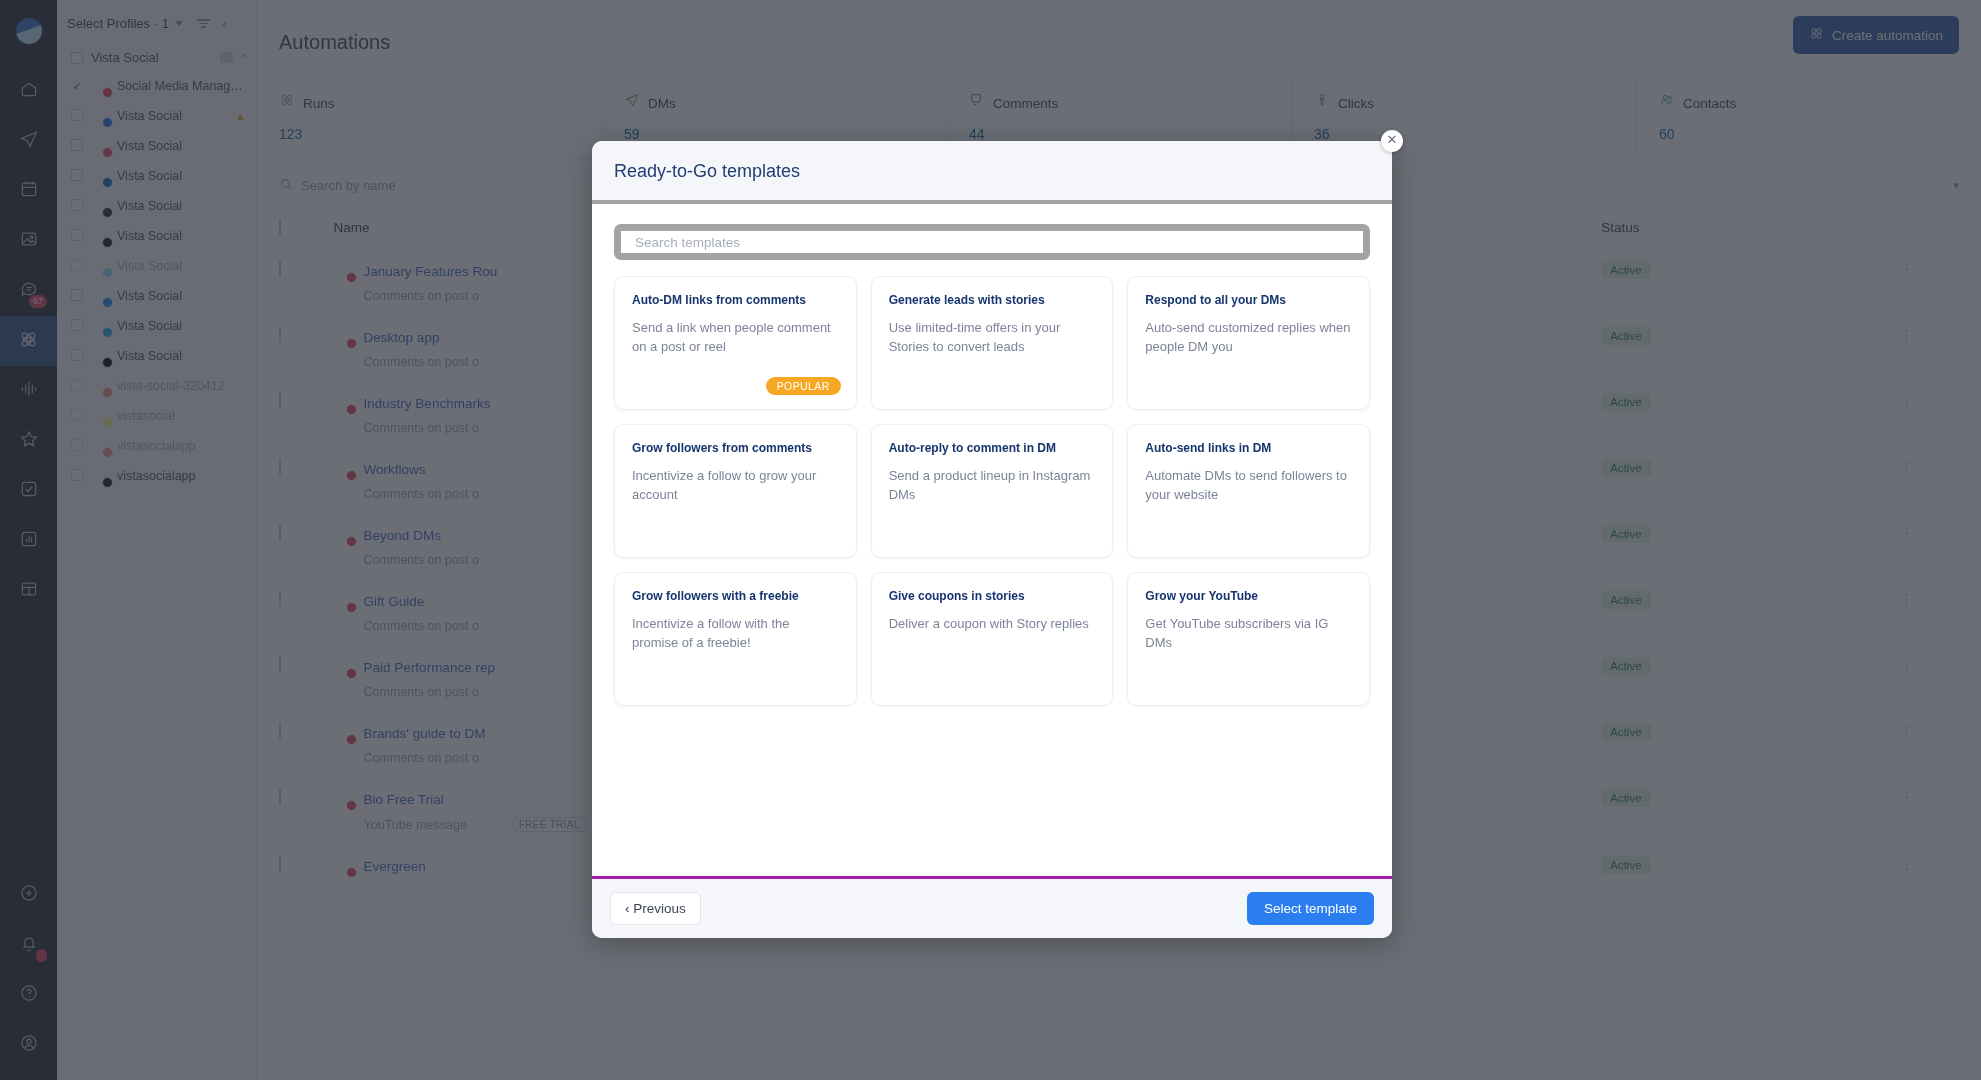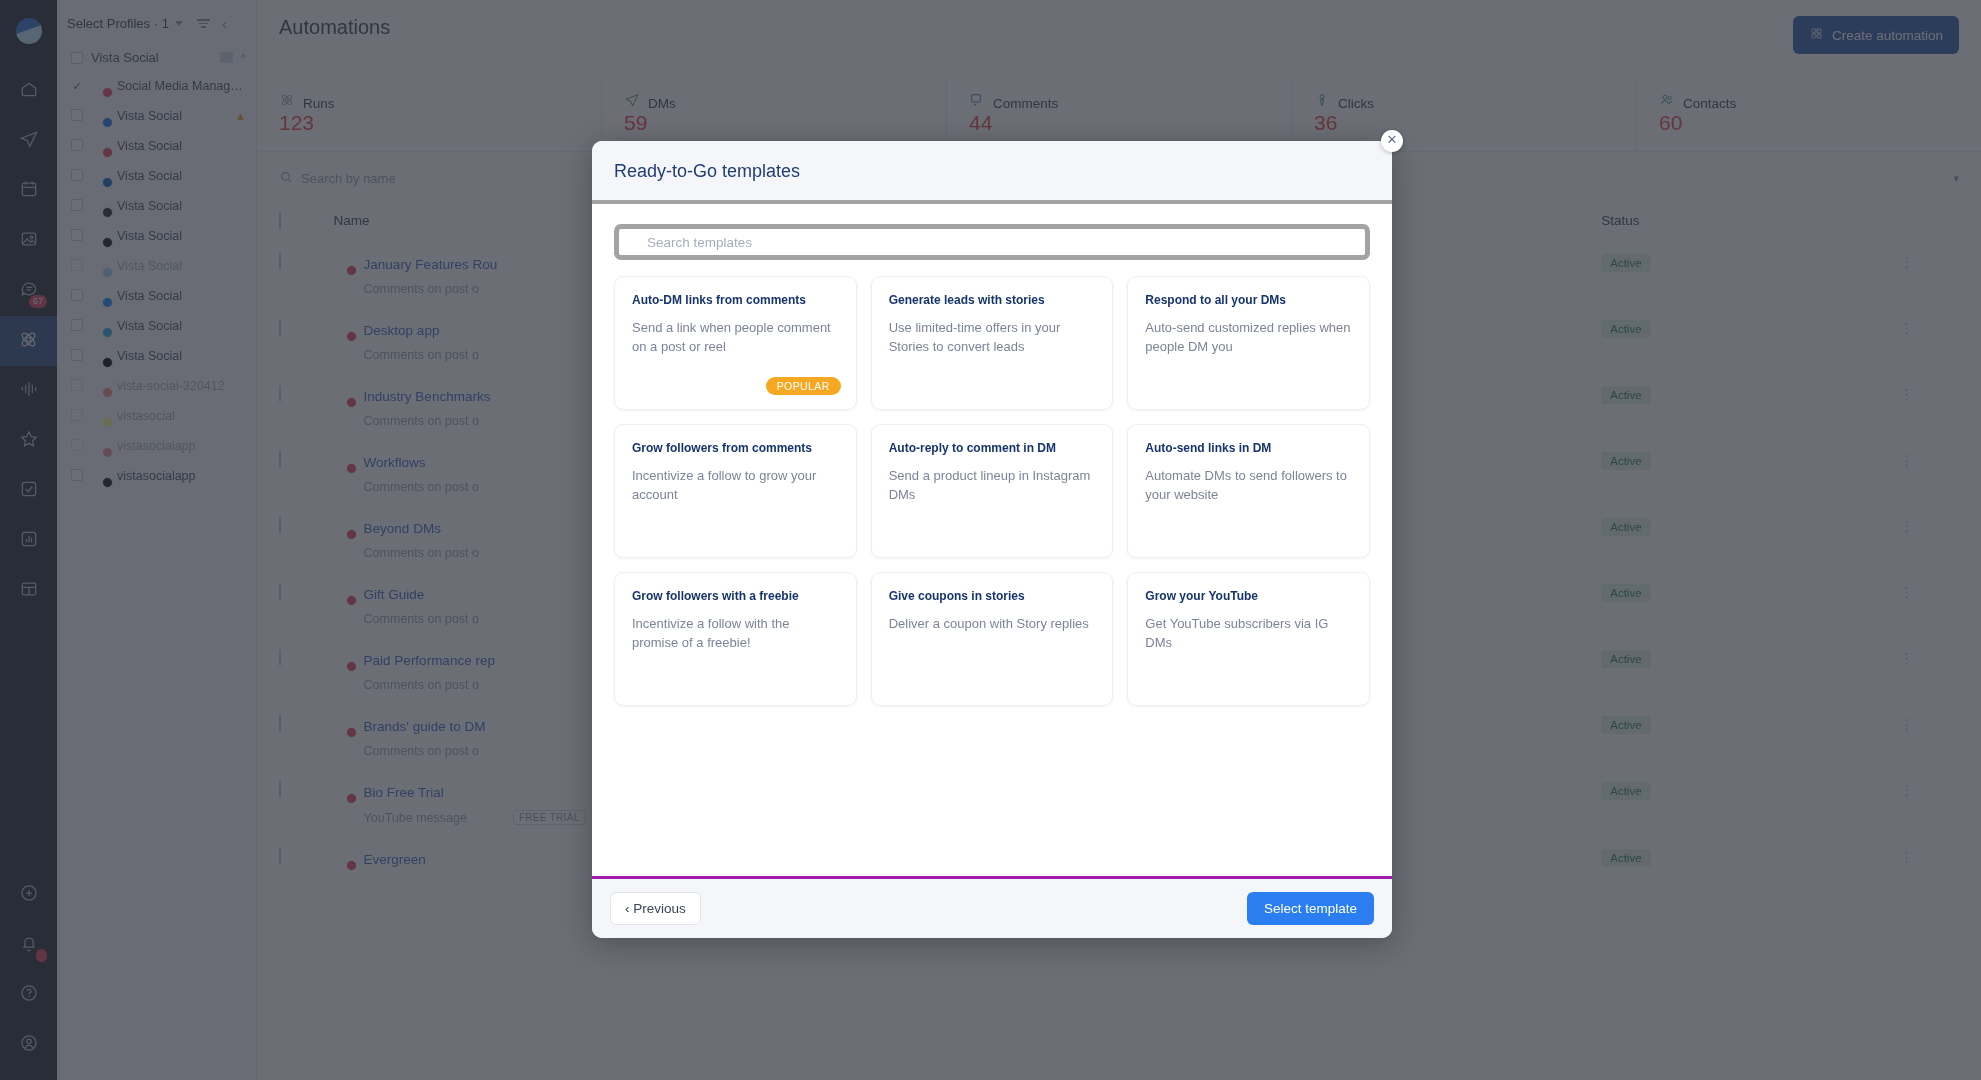--- a/index.html
+++ b/index.html
@@ -74,31 +74,31 @@
     width:20px;height:20px;border-radius:50%;
     background: linear-gradient(160deg,#2f6fd0 0%,#2f6fd0 44%,#cfe6f7 45%,#cfe6f7 100%);
   }
   .netdot { position:absolute; right:-3px; bottom:-2px; width:11px;height:11px;border-radius:50%; border:1.5px solid #f7f8fa;}
   .p-name { white-space:nowrap; overflow:hidden; text-overflow:ellipsis; }
   .warn-ico { margin-left:auto; color:#e8a33d; font-size:11px; }
   .p-row.faded { opacity: .45; }
 
   
   .main { flex: 1 1 auto; height:1080px; background:#fff; position:relative; overflow:hidden; }
-  .main-head { display:flex; align-items:flex-start; padding: 16px 22px 0 22px; }
+  .main-head { display:flex; align-items:flex-end; padding: 16px 22px 0 22px; }
   .page-title { font-size: 20px; color:#3b4355; }
   .btn-create {
     margin-left:auto; background:#2e5aa8; color:#fff; font-size:13.5px;
     border-radius:6px; padding: 10px 16px; display:flex; align-items:center; gap:8px; border:none;
   }
   .stats { display:flex; margin-top: 26px; border-bottom:1px solid #eceef2; }
   .stat { flex:1 1 0; padding: 12px 22px 16px 22px; border-right:1px solid #eceef2; }
   .stat:last-child{border-right:none}
   .stat-top { display:flex; align-items:flex-end; gap:8px; font-size:13.5px; color:#3b4355; }
-  .stat-val { font-size:21px; color:#ef4444; margin-top:0; }
+  .stat-val { font-size:14px; color:#0369a1; margin-top:15px; }
 
   .toolbar { display:flex; align-items:center; padding: 18px 22px 10px 22px; gap: 14px; }
   .search-box { display:flex;align-items:center;gap:8px; width:320px; font-size:13px; color:#9aa1b1;}
   .tb-status-label { margin-left: 500px; font-size:13px; color:#4a5265; }
   .tb-status-val { font-size:13px; color:#4a5265; margin-left: 42px; }
   .tb-caret { margin-left:auto; color:#8b93a5; font-size:11px; }
 
   table.autos { width:100%; border-collapse:collapse; table-layout: fixed; }
   table.autos th {
     text-align:left; font-weight:400; font-size:13.5px; color:#3b4355;
@@ -133,22 +133,22 @@
     background:#fff; color:#6a7282; font-size:13px; line-height:20px; text-align:center;
     box-shadow:0 1px 4px rgba(0,0,0,.25); cursor:pointer;
   }
   .modal-head {
     background:#f5f6fa; border-radius:10px 10px 0 0; border-bottom:4px solid #a3a3a3;
     padding: 20px 22px 18px 22px;
   }
   .modal-title { font-size:18px; color:#1f3e73; }
   .modal-body { flex:1 1 auto; padding: 20px 22px 10px 22px; overflow:hidden; background:#fff;}
   .tpl-search {
-    width:100%; border:5px solid #a3a3a3; border-radius:7px; height:36px;
-    padding: 0 28px; font-size:13.5px; color:#3b4355; outline:none;
+    width:100%; border:7px solid #a3a3a3; border-radius:7px; height:36px;
+    padding: 0 14px; font-size:13.5px; color:#3b4355; outline:none;
     font-family:"Liberation Sans", sans-serif; background:#fff;
   }
   .tpl-search::placeholder { color:#a7adbb; }
   .tpl-grid { display:grid; grid-template-columns: repeat(3, 1fr); gap: 14px; margin-top: 16px; }
   .tpl-card {
     border:1px solid #edeff4; border-radius:9px; background:#fff;
     box-shadow: 0 1px 3px rgba(20,30,60,.05);
     padding: 16px 17px 18px 17px; min-height: 134px; position:relative;
     display:flex; flex-direction:column;
   }

